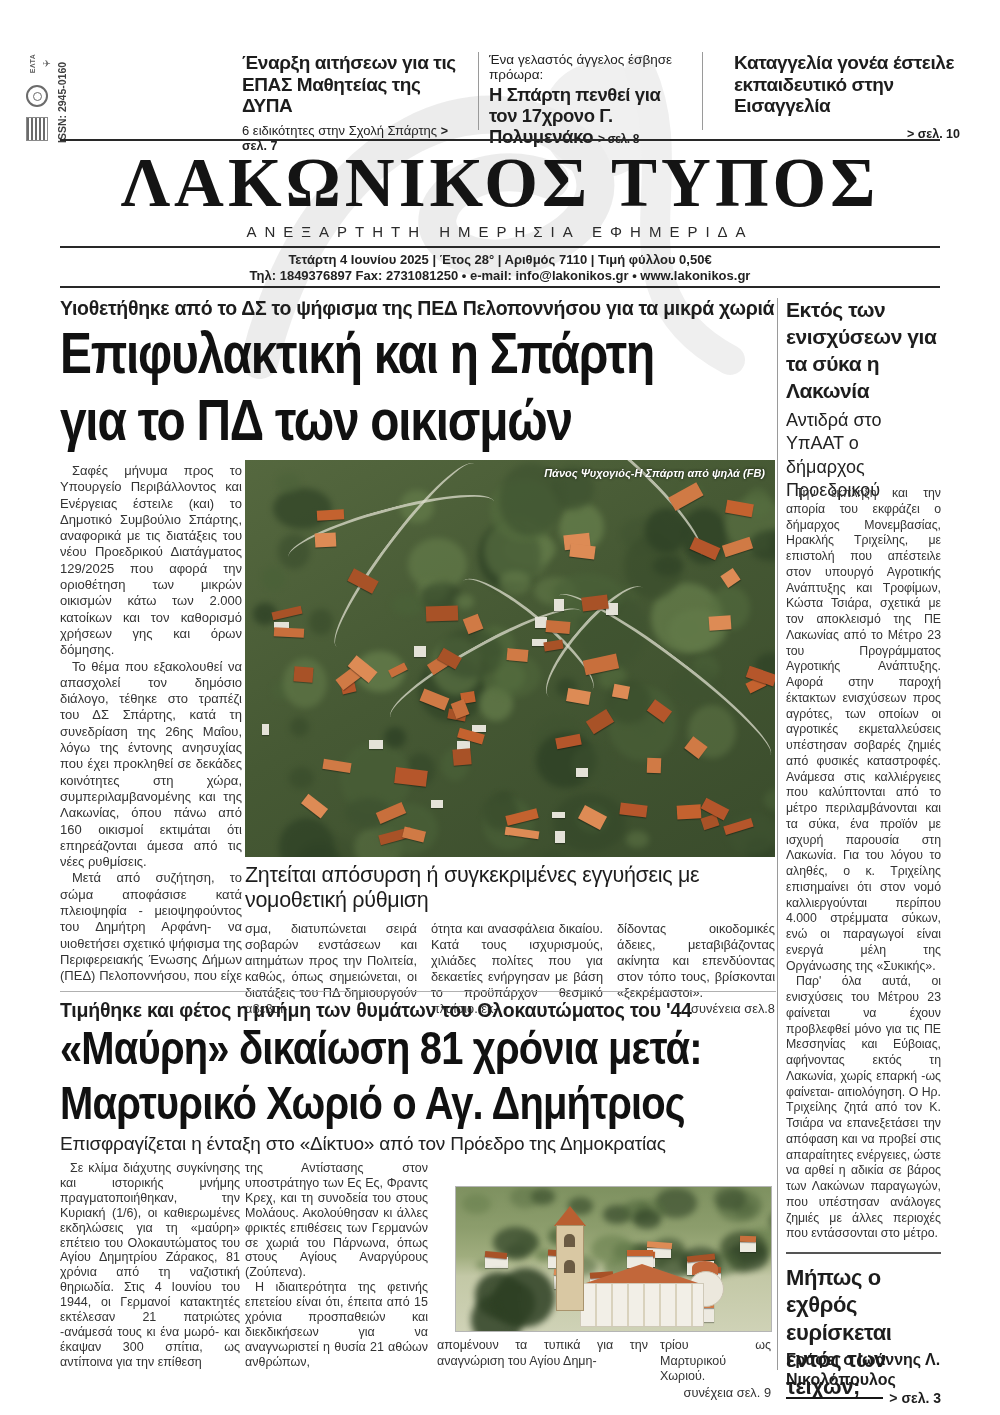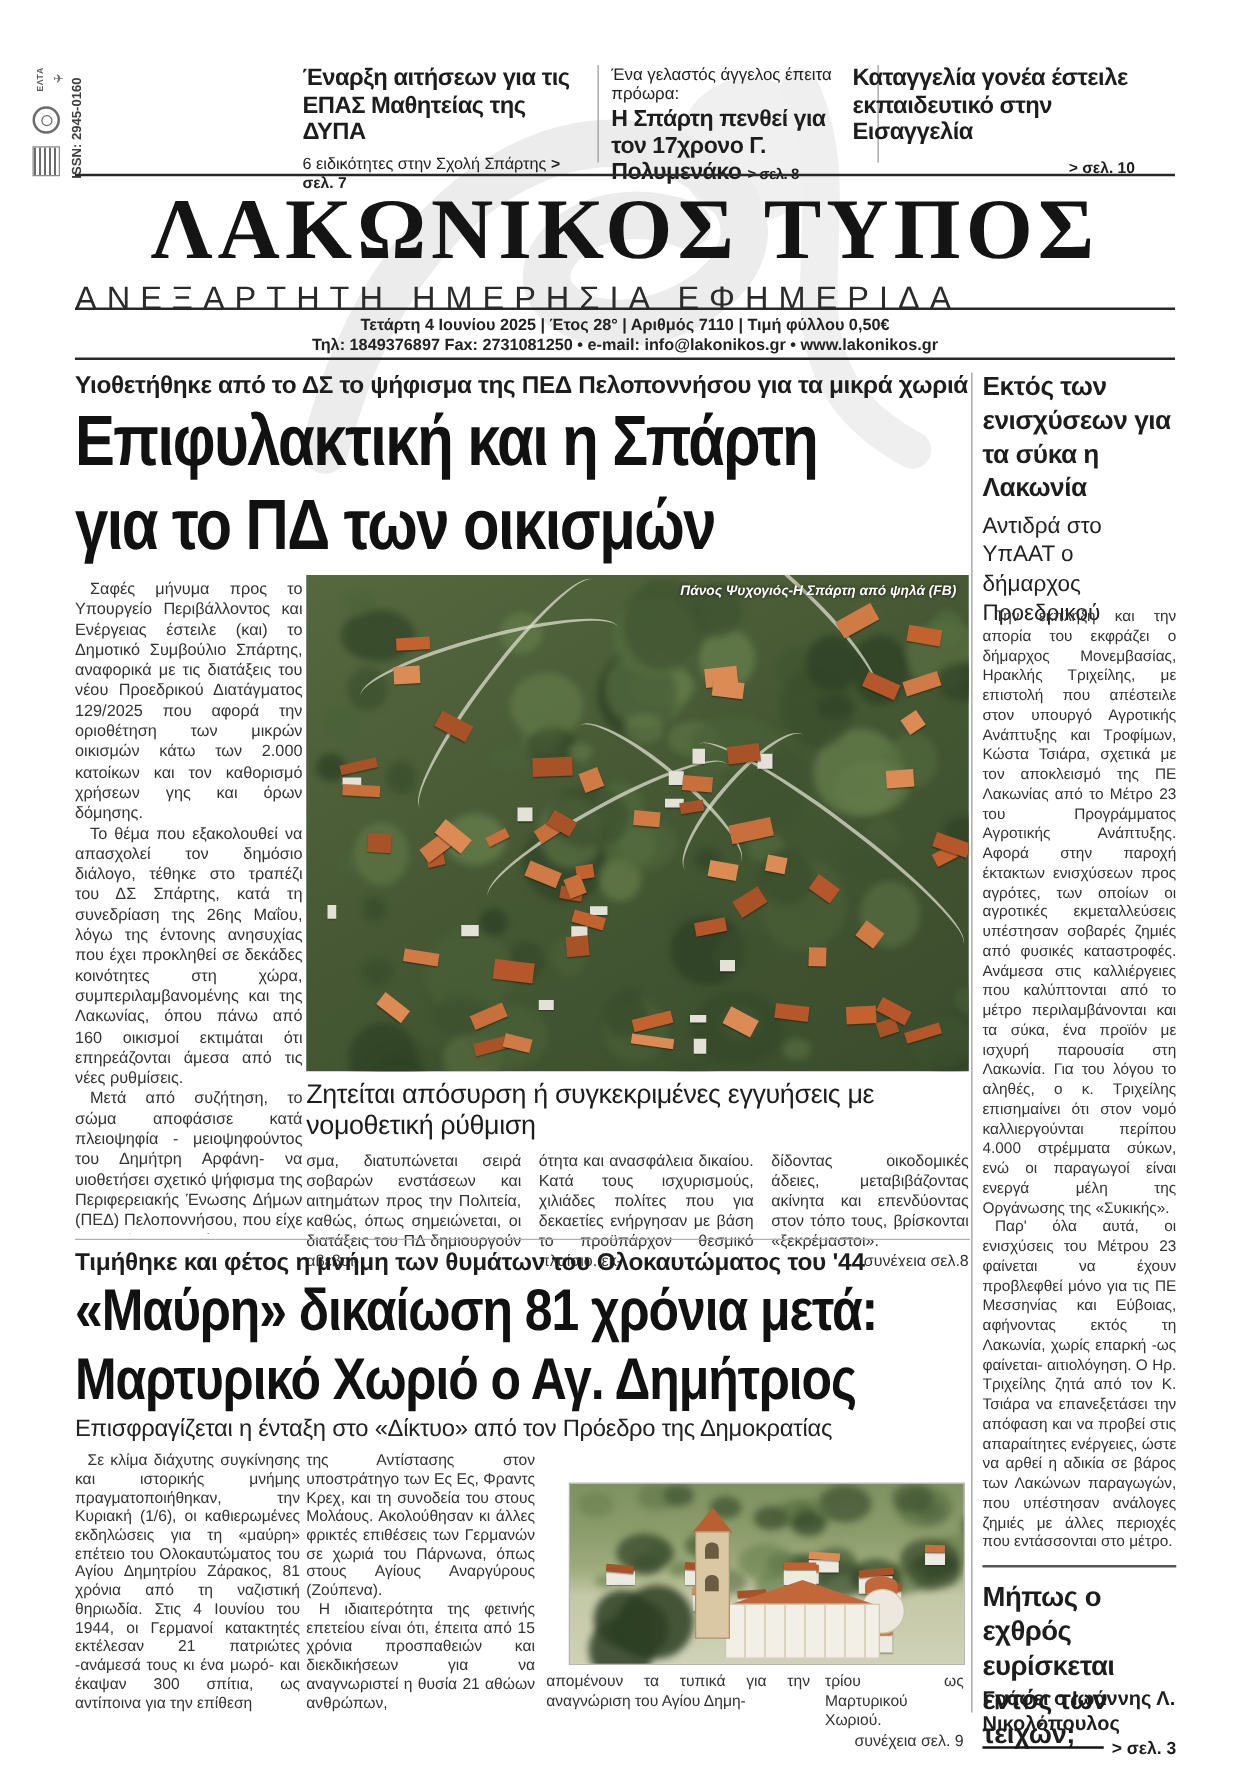--- a/index.html
+++ b/index.html
@@ -18,28 +18,28 @@
   #promo-box{left:76px;top:48px;width:148px;height:80px;border:1.5px solid #4a4a4a;padding:7px 9px;z-index:2;background:rgba(255,255,255,.75);}
   #promo-box .l1{font-size:12px;font-weight:700;}
   #promo-box .l2{font-size:17.5px;font-weight:800;margin-top:3px;letter-spacing:-.3px;}
   #promo-box .l3{font-size:17.5px;font-weight:800;margin-top:2px;letter-spacing:-.3px;}
   .teaser-title{font-size:19px;line-height:1.14;font-weight:800;letter-spacing:-.4px;}
   .teaser-sub{font-size:13px;margin-top:6px;color:#222;}
   .pageref{font-weight:800;font-size:12.5px;}
   #teaser1{left:242px;top:52px;width:228px;z-index:2;}
   #teaser2{left:489px;top:52px;width:204px;z-index:2;}
   #teaser2 .kick{font-size:13.5px;margin-bottom:2px;color:#222;}
-  #teaser3{left:682px;top:52px;width:226px;z-index:2;}
+  #teaser3{left:734px;top:52px;width:226px;z-index:2;}
   #teaser3 .pr{ text-align:right;margin-top:10px;}
   .vline{width:1px;background:#9a9a9a;z-index:2;}
   
   .hrule{background:#282828;z-index:2;}
   #masthead-title{left:60px;top:149px;width:880px;text-align:center;z-index:2;
     font-family:"Liberation Serif",serif;font-weight:700;font-size:69px;line-height:1;letter-spacing:4px;color:#141414;}
-  #masthead-sub{left:60px;top:223px;width:880px;text-align:left;font-size:26px;letter-spacing:8px;color:#2b2b2b;z-index:2;}
+  #masthead-sub{left:60px;top:223px;width:880px;text-align:center;font-size:15px;letter-spacing:8px;color:#2b2b2b;z-index:2;}
   .dateline{left:60px;width:880px;text-align:center;font-size:13px;font-weight:700;color:#222;z-index:2;}
   
   #m-kicker{left:60px;top:297px;width:716px;font-size:19.5px;font-weight:800;letter-spacing:-.3px;z-index:2;}
   #m-headline{left:60px;top:320px;width:860px;font-size:57px;font-weight:800;line-height:1.17;letter-spacing:-1.5px;
     transform:scaleX(.84);transform-origin:left top;z-index:2;color:#111;}
   .bodytext{font-size:13px;line-height:16.3px;text-align:justify;color:#333;z-index:2;}
   .bodytext p{margin:0;text-indent:12px;}
   #m-col1{left:60px;top:463px;width:182px;height:524px;overflow:hidden;}
   #photo1{left:245px;top:460px;width:530px;height:397px;overflow:hidden;z-index:2;
     background:linear-gradient(150deg,#55683f 0%,#465934 45%,#3a4c2c 100%);}
@@ -125,21 +125,21 @@
 
   <div id="teaser1" class="abs">
     <div class="teaser-title">Έναρξη αιτήσεων για τις ΕΠΑΣ Μαθητείας της ΔΥΠΑ</div>
     <div class="teaser-sub">
       <span>6 ειδικότητες στην Σχολή Σπάρτης</span>
       <span class="pageref">&gt; σελ. 7</span>
     </div>
   </div>
   <div class="vline abs" style="left:478px;top:52px;height:78px;"></div>
   <div id="teaser2" class="abs">
-    <div class="kick">Ένα γελαστός άγγελος έπειτα πρόωρα:</div>
+    <div class="kick">Ένα γελαστός άγγελος έσβησε πρόωρα:</div>
     <div class="teaser-title" style="font-size:18.5px;">
       <span>Η Σπάρτη πενθεί για τον 17χρονο Γ. Πολυμενάκο</span>
       <span class="pageref" style="font-size:12px;">&gt; σελ. 8</span>
     </div>
   </div>
   <div class="vline abs" style="left:702px;top:52px;height:78px;"></div>
   <div id="teaser3" class="abs">
     <div class="teaser-title">Καταγγελία γονέα έστειλε εκπαιδευτικό στην Εισαγγελία</div>
     <div class="pr pageref">&gt; σελ. 10</div>
   </div>

